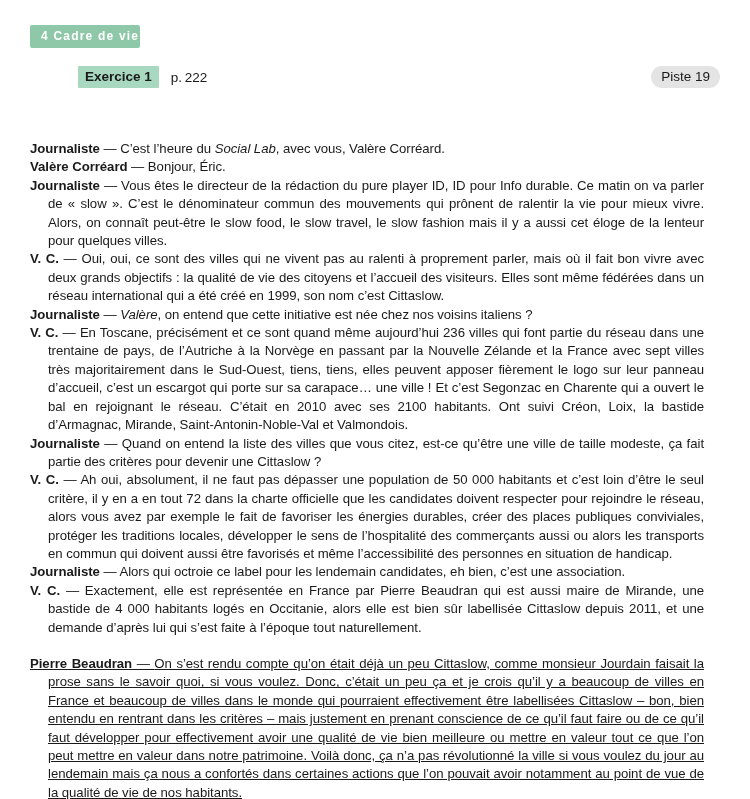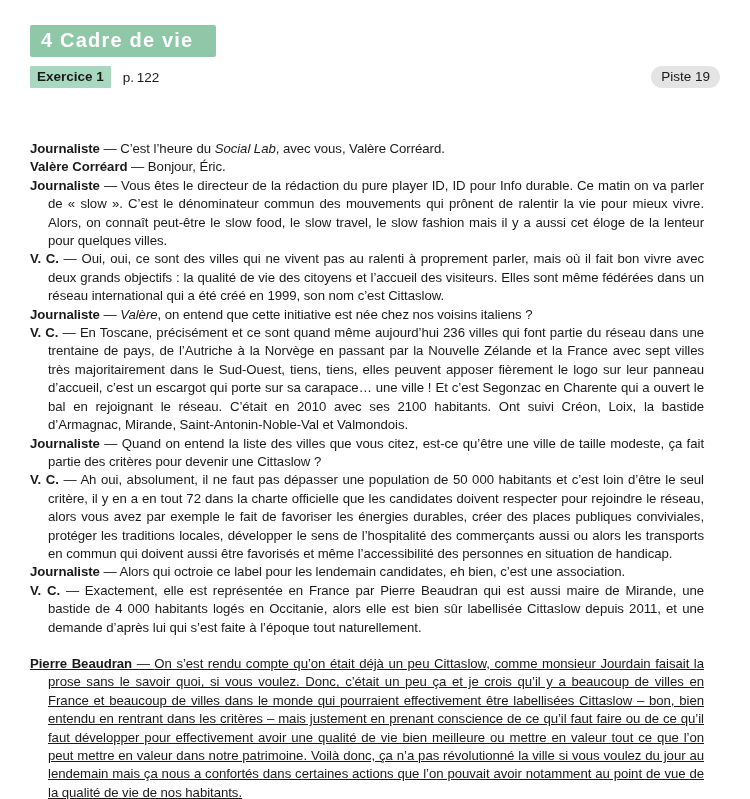--- a/index.html
+++ b/index.html
@@ -17,32 +17,32 @@
     background:var(--page-bg);
     font-family:"Liberation Sans",sans-serif;
     color:var(--text);
     overflow:hidden;
   }
   .unit-banner{
     position:absolute;left:30px;top:25px;
     display:inline-block;
     background:var(--unit-bg);
     color:#ffffff;
-    font-size:20px;font-weight:700;
+    font-size:12px;font-weight:700;
     letter-spacing:1.2px;
-    padding:4px 23px 5px 11px;
+    padding:4px 1px 5px 11px;
     border-radius:2px;
   }
   .exercise-row{
     position:absolute;left:30px;right:30px;top:66px;
     display:flex;align-items:center;justify-content:space-between;
     font-size:13.5px;
     height:22px;
   }
-  .exercise-left{display:flex;align-items:center;}
+  .exercise-left{display:flex;align-items:center;margin-left:48px;}
   .exercise-badge{
     background:var(--exercise-bg);
     font-weight:700;
     padding:3px 7px 4px 7px;
     border-radius:1px;
   }
   .page-ref{margin-left:12px;}
   .track-badge{
     background:var(--track-bg);
     padding:3px 10px 4px 10px;
@@ -69,21 +69,21 @@
 
 <div class="page">
 
   <div class="unit-banner">
     <span>4 Cadre de vie</span>
   </div>
 
   <div class="exercise-row">
     <div class="exercise-left">
       <span class="exercise-badge">Exercice 1</span>
-      <span class="page-ref">p. 122</span>
+      <span class="page-ref">p. 222</span>
     </div>
     <span class="track-badge">Piste 19</span>
   </div>
 
   <div class="transcript">
       <p><strong>Journaliste</strong>&nbsp;— <span>C’est l’heure du </span><em>Social Lab</em><span>, avec vous, Valère Corréard.</span></p>
       <p><strong>Valère Corréard</strong>&nbsp;— <span>Bonjour, Éric.</span></p>
       <p><strong>Journaliste</strong>&nbsp;— <span>Vous êtes le directeur de la rédaction du pure player ID, ID pour Info durable. Ce matin on va parler de «&nbsp;slow&nbsp;». C’est le dénominateur commun des mouvements qui prônent de ralentir la vie pour mieux vivre. Alors, on connaît peut-être le slow food, le slow travel, le slow fashion mais il y a aussi cet éloge de la lenteur pour quelques villes.</span></p>
       <p><strong>V. C.</strong>&nbsp;— <span>Oui, oui, ce sont des villes qui ne vivent pas au ralenti à proprement parler, mais où il fait bon vivre avec deux grands objectifs&nbsp;: la qualité de vie des citoyens et l’accueil des visiteurs. Elles sont même fédérées dans un réseau international qui a été créé en 1999, son nom c’est Cittaslow.</span></p>
       <p><strong>Journaliste</strong>&nbsp;— <em>Valère</em><span>, on entend que cette initiative est née chez nos voisins italiens&nbsp;?</span></p>

